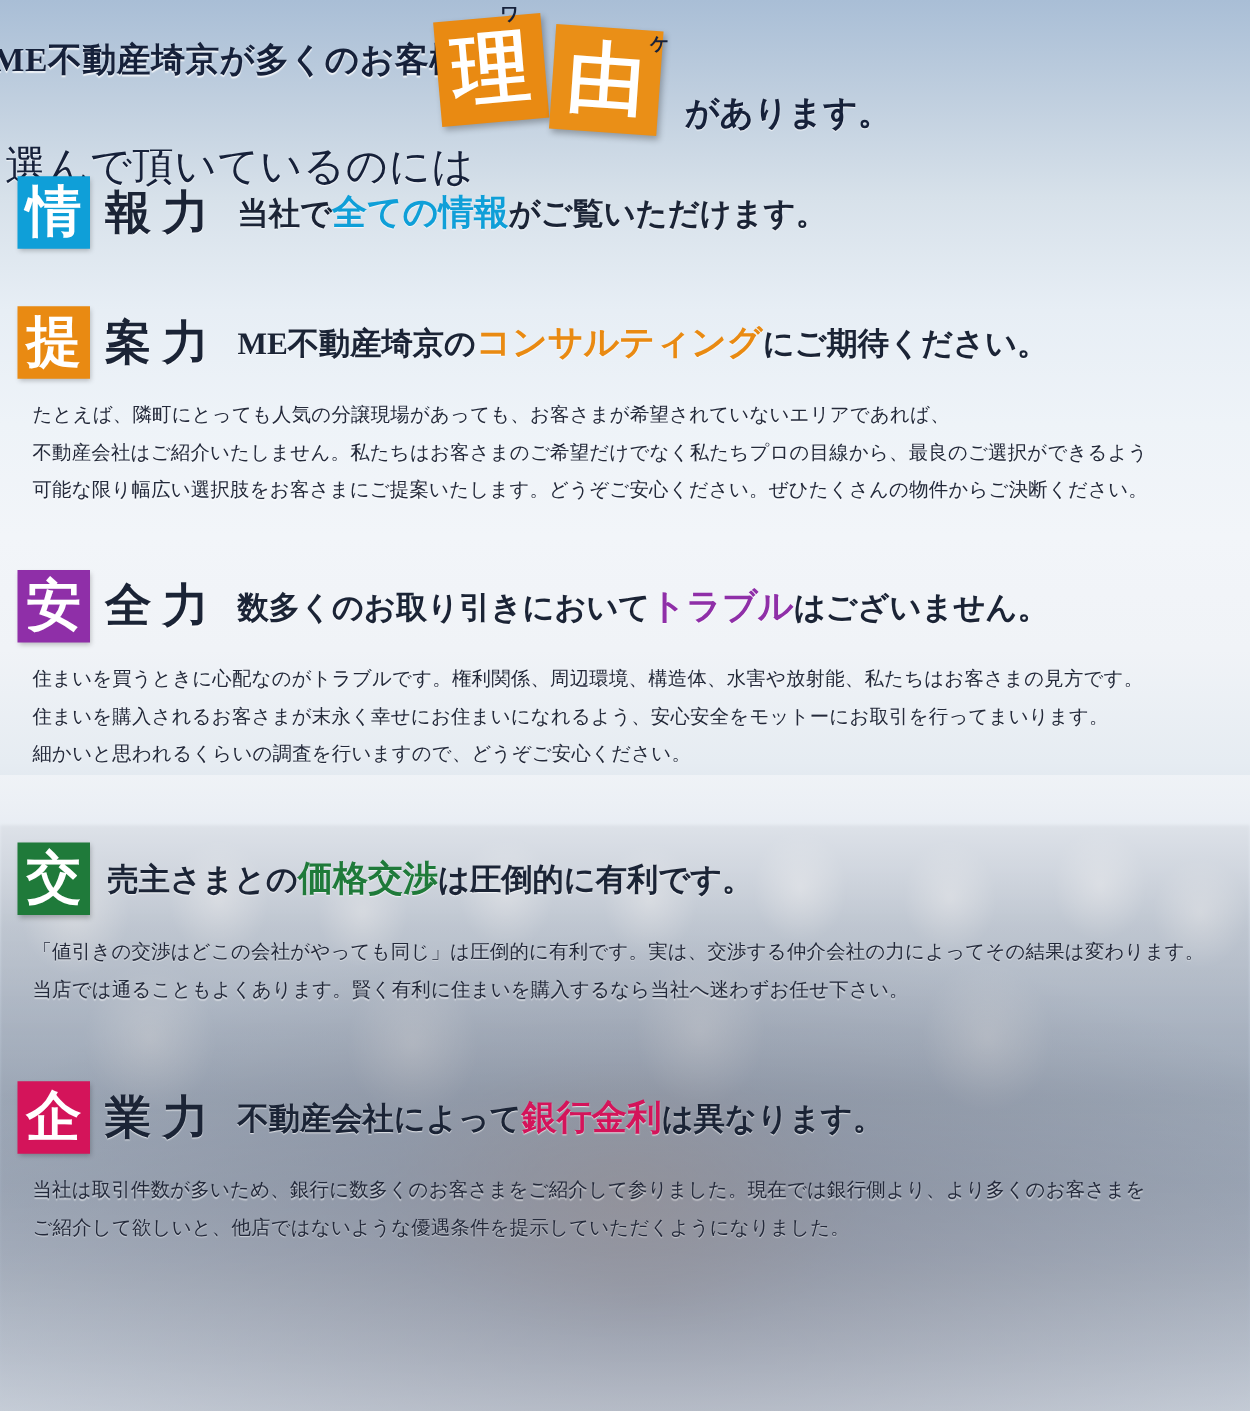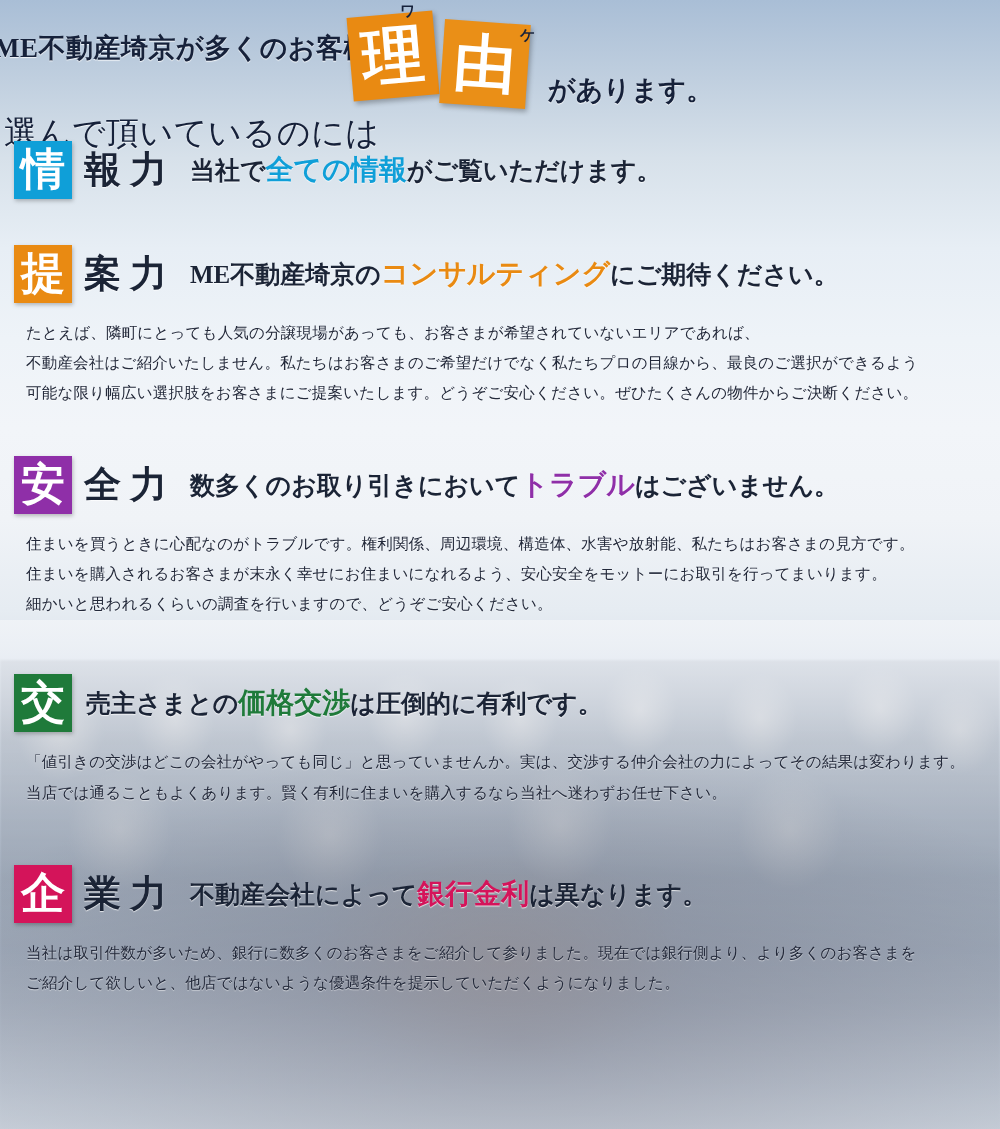--- a/index.html
+++ b/index.html
@@ -190,21 +190,21 @@
         <p>細かいと思われるくらいの調査を行いますので、どうぞご安心ください。</p>
       </div>
     </div>
 
     <div class="section s-nego sp-nego">
       <div class="head-row">
         <div class="kanji-box">交</div>
         <div class="lead"><span>売主さまとの</span><span class="em">価格交渉</span><span>は圧倒的に有利です。</span></div>
       </div>
       <div class="body">
-        <p>「値引きの交渉はどこの会社がやっても同じ」と思っていませんか。実は、交渉する仲介会社の力によってその結果は変わります。</p>
+        <p>「値引きの交渉はどこの会社がやっても同じ」は圧倒的に有利です。実は、交渉する仲介会社の力によってその結果は変わります。</p>
         <p>当店では通ることもよくあります。賢く有利に住まいを購入するなら当社へ迷わずお任せ下さい。</p>
       </div>
     </div>
 
     <div class="section s-corp sp-corp">
       <div class="head-row">
         <div class="kanji-box">企</div>
         <div class="kanji-rest">業力</div>
         <div class="lead"><span>不動産会社によって</span><span class="em">銀行金利</span><span>は異なります。</span></div>
       </div>

